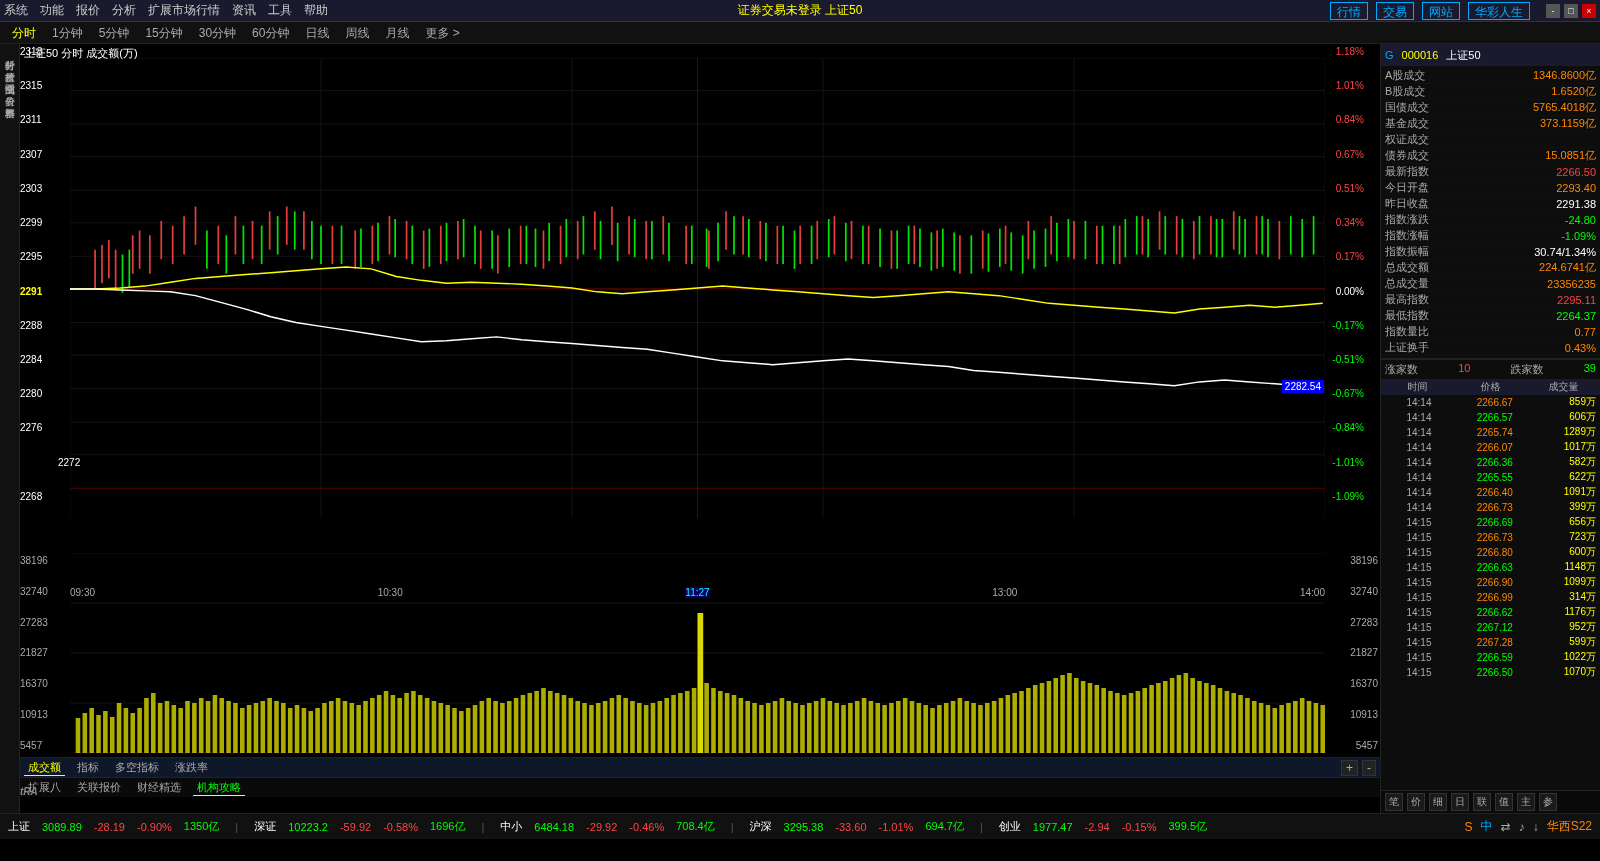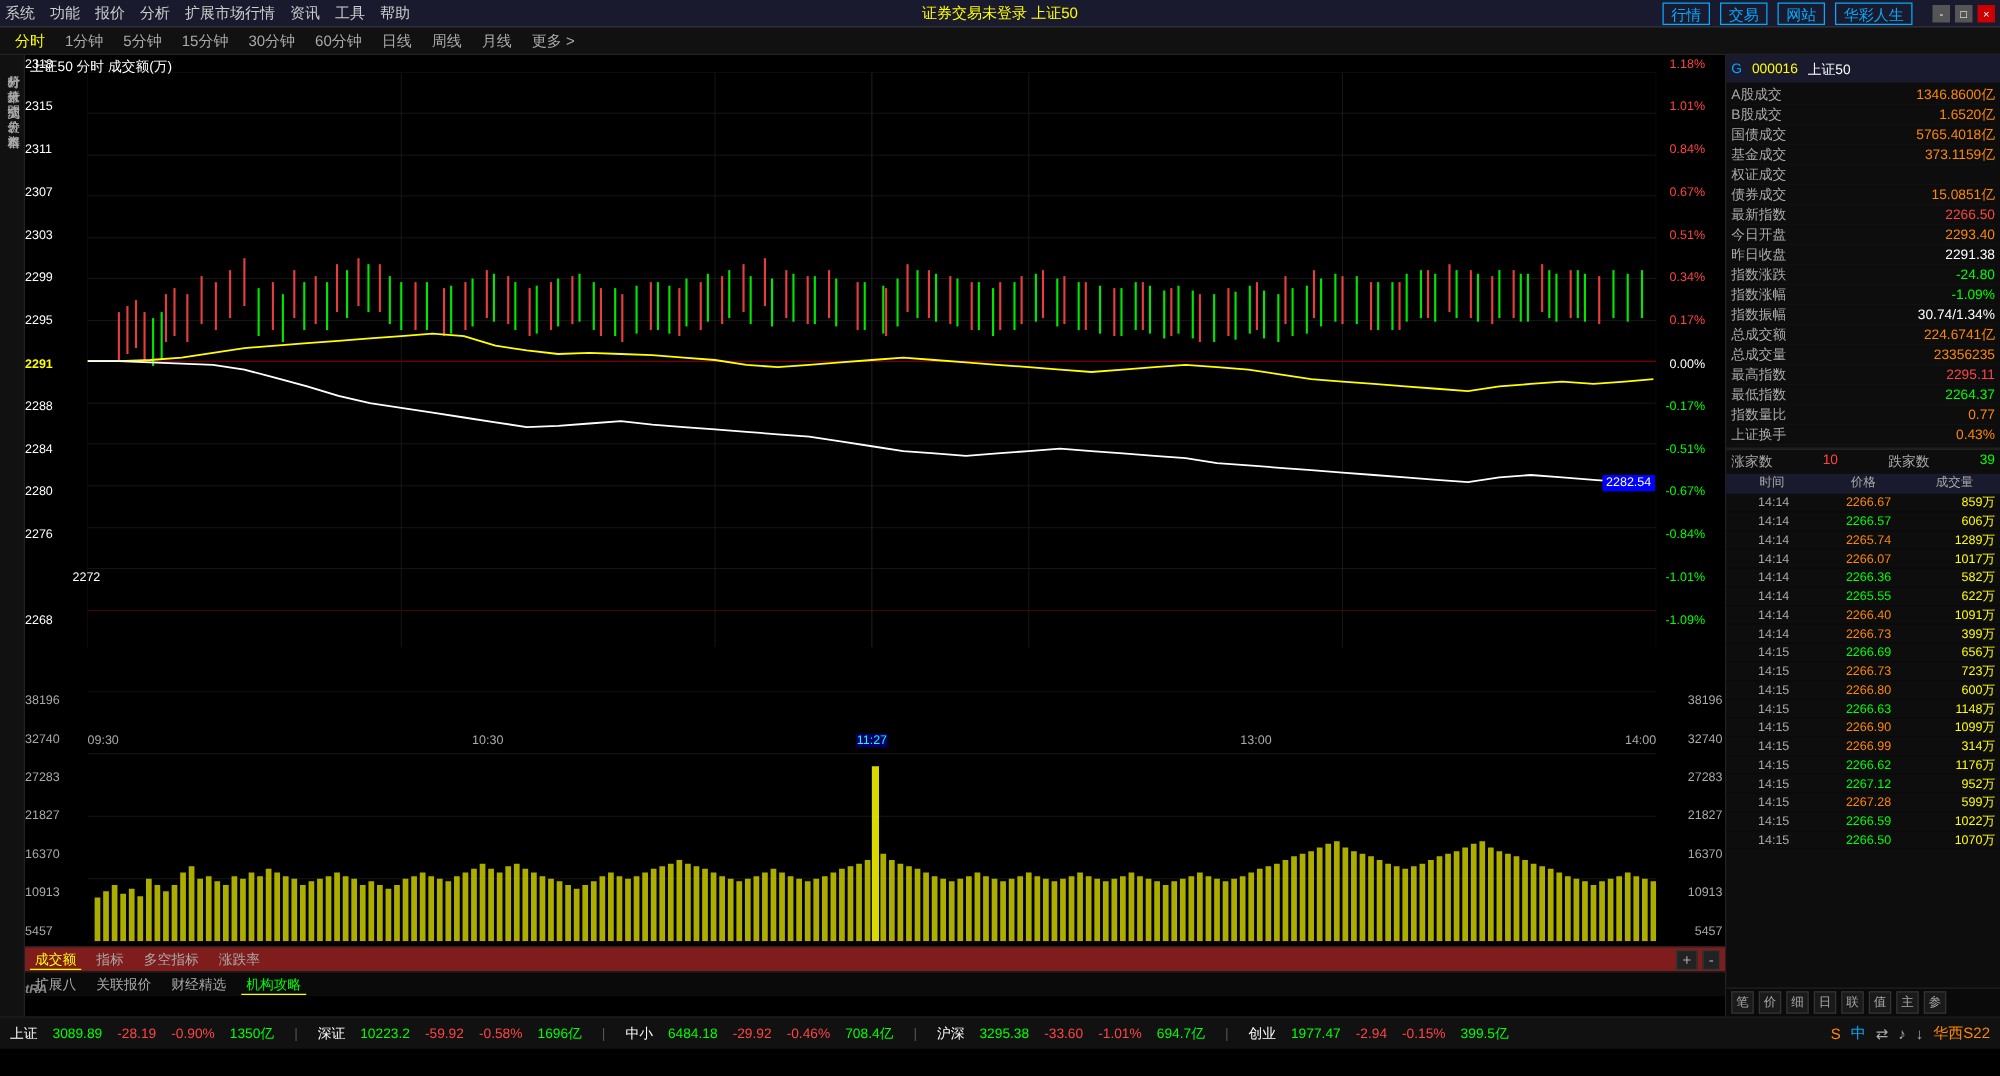--- a/index.html
+++ b/index.html
@@ -157,21 +157,21 @@
     #bottom-tabs {
       position: absolute;
       bottom: 36px;
       left: 0;
       width: 100%;
       height: 20px;
       display: flex;
       align-items: center;
       padding: 0 4px;
       gap: 8px;
-      background: #7f1d1d;
+      background: #0f172a;
       border-top: 1px solid #222;
     }
     .btab {
       color: #aaa;
       font-size: 11px;
       cursor: pointer;
       padding: 0 4px;
     }
     .btab.active { color: #ff0; border-bottom: 1px solid #ff0; }
 
@@ -242,20 +242,21 @@
 
     
     #trade-list {
       flex: 1;
       overflow: hidden;
     }
     .trade-header {
       display: flex;
       background: #1a1a2e;
       height: 16px;
+      align-items: center;
     }
     .th-cell {
       color: #aaa;
       font-size: 10px;
       flex: 1;
       text-align: center;
     }
     .trade-row {
       display: flex;
       height: 15px;

